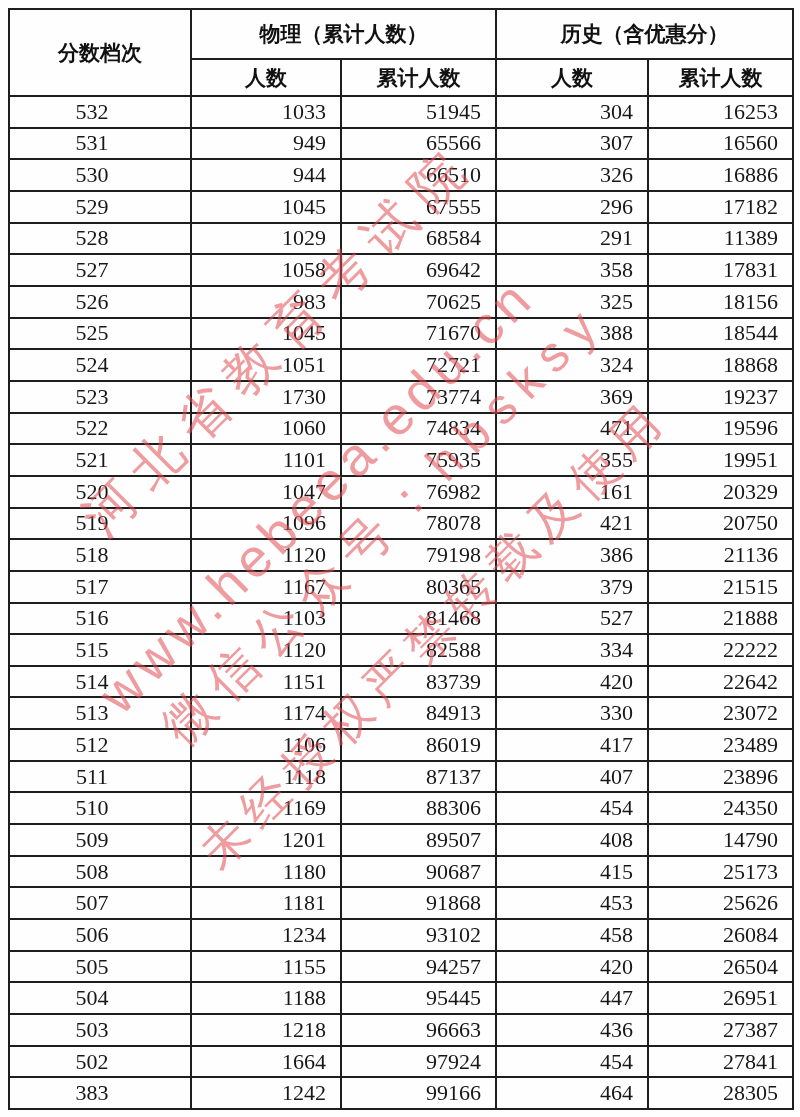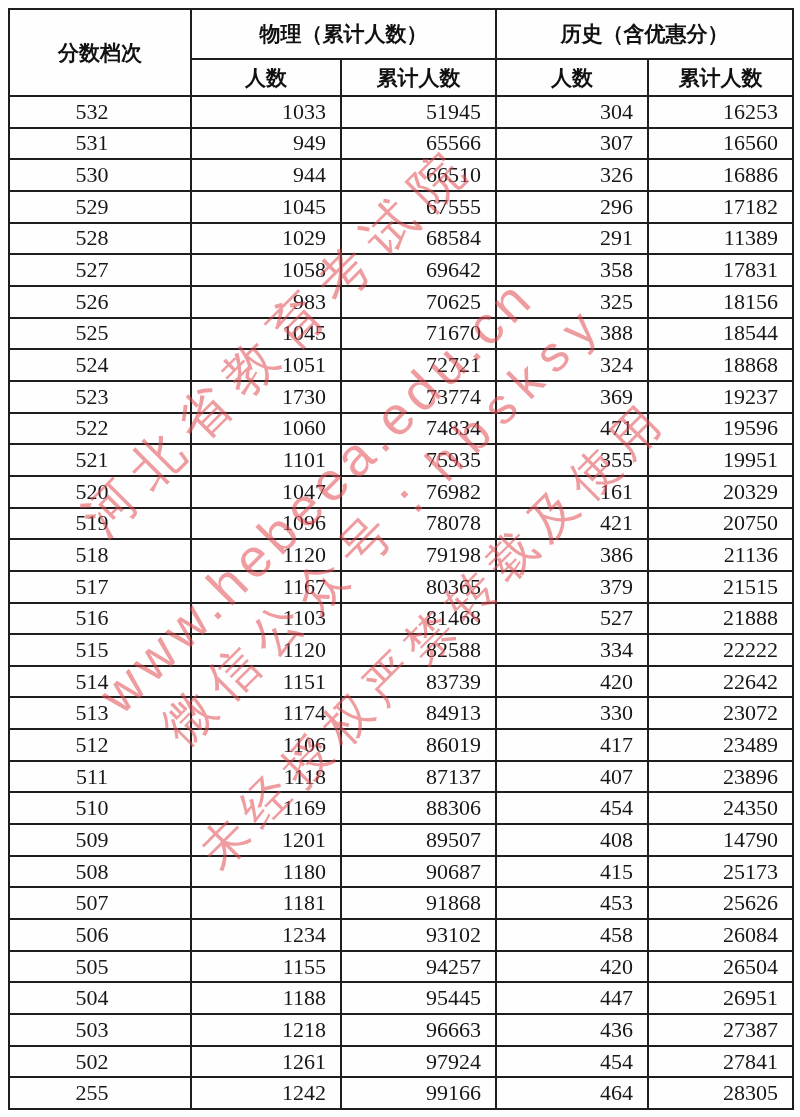--- a/index.html
+++ b/index.html
@@ -298,27 +298,27 @@
         </tr>
         <tr>
           <td>503</td>
           <td>1218</td>
           <td>96663</td>
           <td>436</td>
           <td>27387</td>
         </tr>
         <tr>
           <td>502</td>
-          <td>1261</td>
+          <td>1664</td>
           <td>97924</td>
           <td>454</td>
           <td>27841</td>
         </tr>
         <tr>
-          <td>255</td>
+          <td>383</td>
           <td>1242</td>
           <td>99166</td>
           <td>464</td>
           <td>28305</td>
         </tr>
       </tbody>
   </table>
 
   <div class="wm wm1" style="color: rgb(226, 77, 82);">河北省教育考试院</div>
   <div class="wm wm2" style="color: rgb(226, 77, 82);">www.hebeea.edu.cn</div>

